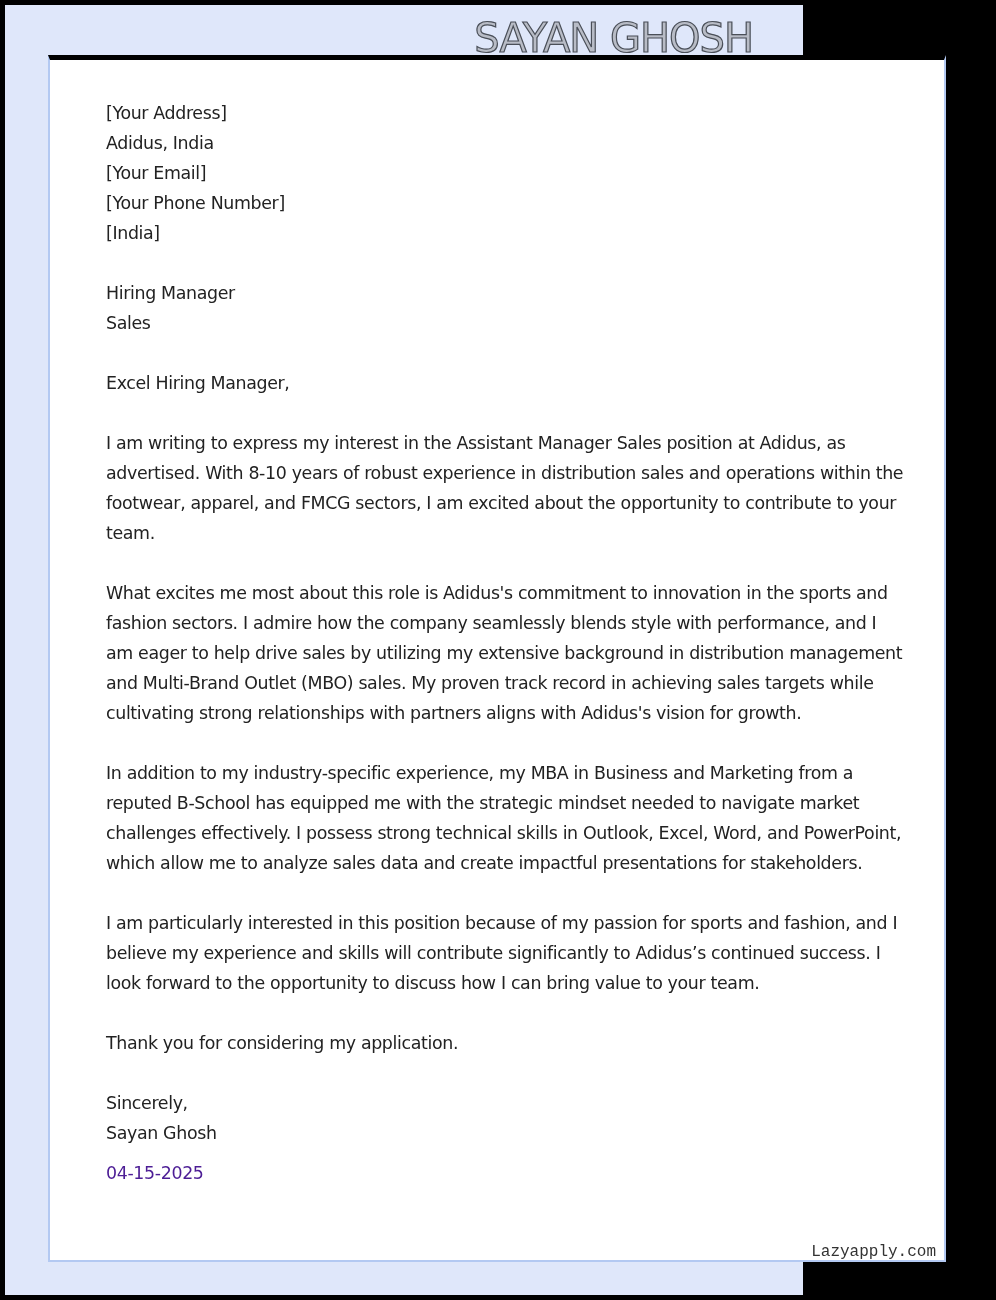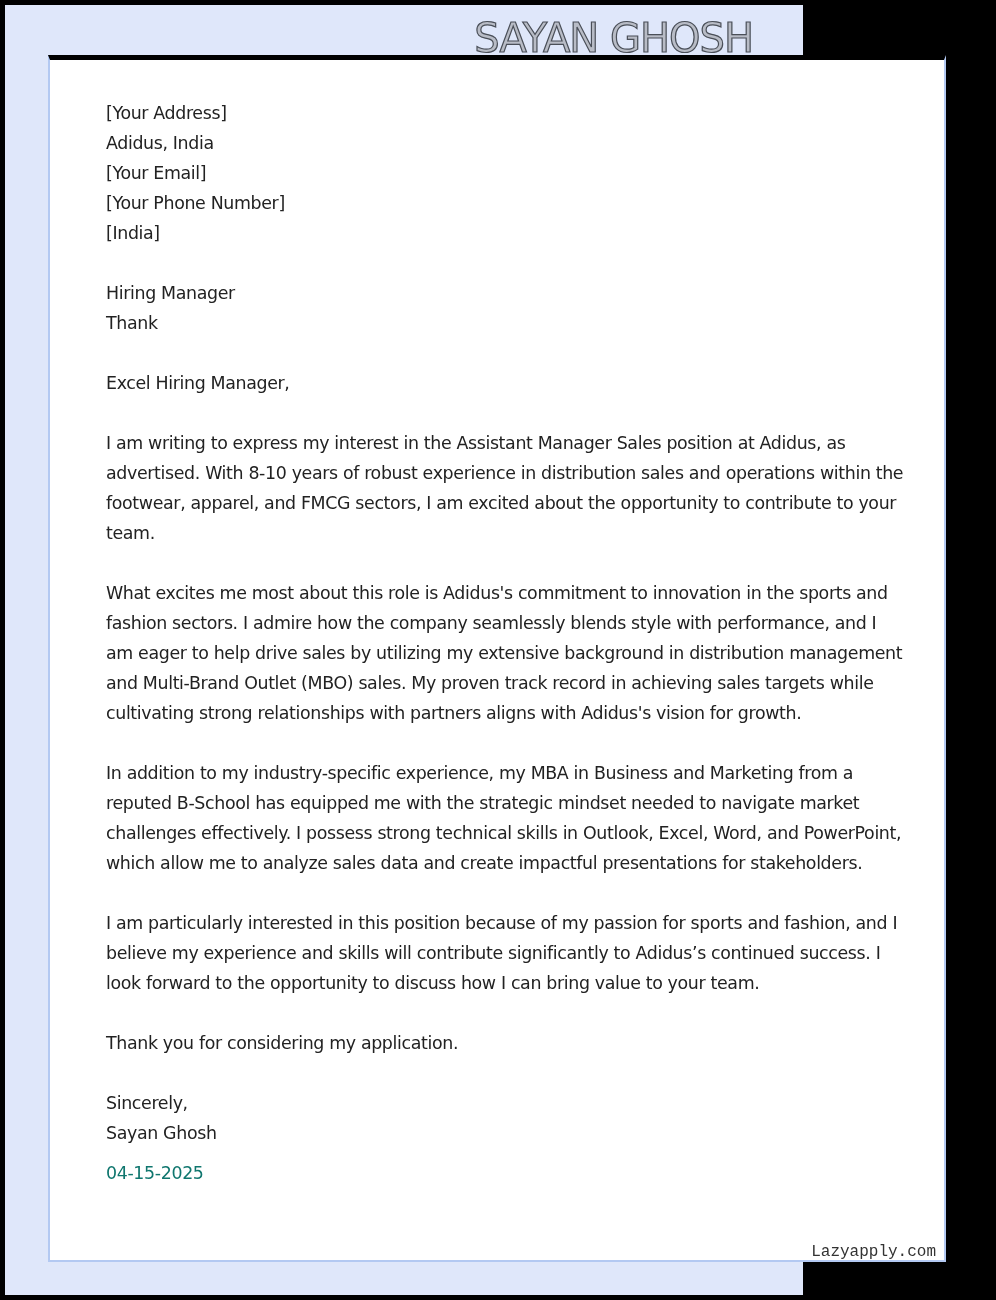--- a/index.html
+++ b/index.html
@@ -45,21 +45,21 @@
       font-size: 17.4px;
       line-height: 30px;
       color: #222;
       letter-spacing: -0.35px;
       margin-left: 6px;
     }
     .content .line { display: block; white-space: nowrap; }
     .content .block { margin-bottom: 30px; }
     .content p { margin-bottom: 30px; }
     .date {
-      color: #0f766e;
+      color: #4c1d95;
     }
     .footer-brand {
       position: absolute;
       right: 8px; bottom: 0px;
       font-family: Liberation Mono, monospace;
       font-size: 16px;
       color: #333;
       line-height: 16px;
     }
   </style>
@@ -75,21 +75,21 @@
       <div class="block">
         <span class="line">[Your Address]</span>
         <span class="line">Adidus, India</span>
         <span class="line">[Your Email]</span>
         <span class="line">[Your Phone Number]</span>
         <span class="line">[India]</span>
       </div>
 
       <div class="block">
         <span class="line">Hiring Manager</span>
-        <span class="line">Thank</span>
+        <span class="line">Sales</span>
       </div>
 
       <p>Excel Hiring Manager,</p>
 
       <p>I am writing to express my interest in the Assistant Manager Sales position at Adidus, as advertised. With 8-10 years of robust experience in distribution sales and operations within the footwear, apparel, and FMCG sectors, I am excited about the opportunity to contribute to your team.</p>
       <p>What excites me most about this role is Adidus's commitment to innovation in the sports and fashion sectors. I admire how the company seamlessly blends style with performance, and I am eager to help drive sales by utilizing my extensive background in distribution management and Multi-Brand Outlet (MBO) sales. My proven track record in achieving sales targets while cultivating strong relationships with partners aligns with Adidus's vision for growth.</p>
       <p>In addition to my industry-specific experience, my MBA in Business and Marketing from a reputed B-School has equipped me with the strategic mindset needed to navigate market challenges effectively. I possess strong technical skills in Outlook, Excel, Word, and PowerPoint, which allow me to analyze sales data and create impactful presentations for stakeholders.</p>
       <p>I am particularly interested in this position because of my passion for sports and fashion, and I believe my experience and skills will contribute significantly to Adidus’s continued success. I look forward to the opportunity to discuss how I can bring value to your team.</p>
       <p>Thank you for considering my application.</p>
 

